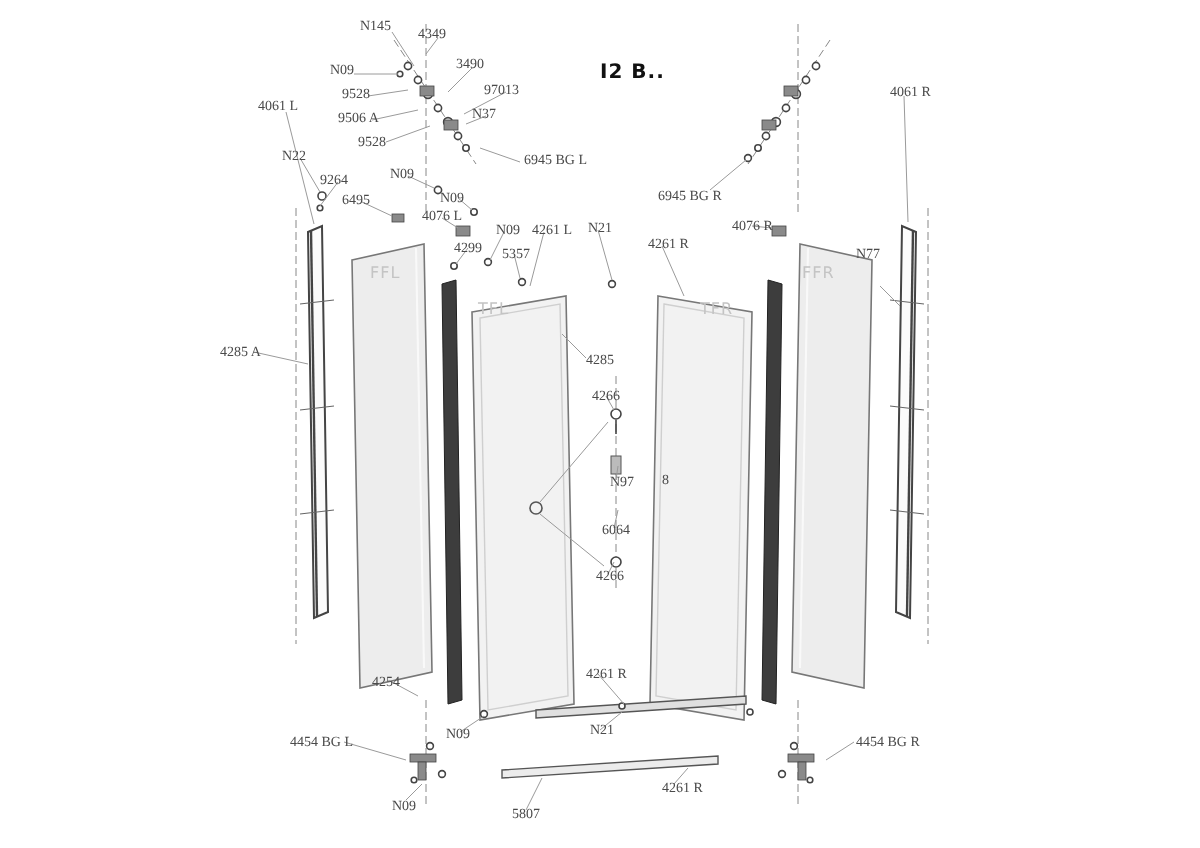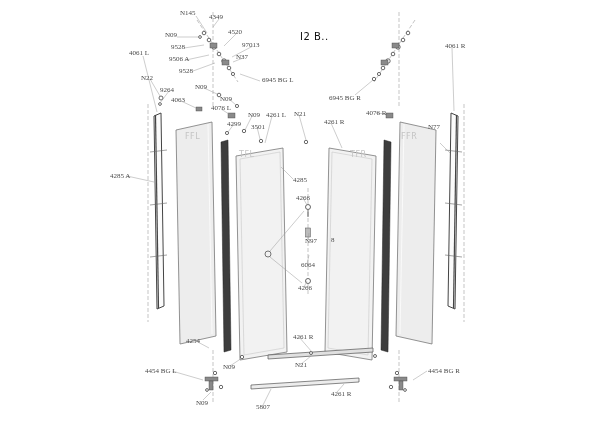--- a/index.html
+++ b/index.html
@@ -1,21 +1,21 @@
 <!DOCTYPE html>
 <html><head>
 <meta charset="utf-8">
 <style>
   html,body{margin:0;padding:0;background:#fff;}
   .stage{position:relative;width:600px;height:424px;background:#ffffff;
          font-family:"DejaVu Sans", sans-serif;overflow:hidden;}
   .stage svg{position:absolute;left:0;top:0;}
   .lbl{position:absolute;font-size:7px;line-height:8px;color:#4a4a4a;white-space:nowrap;z-index:5;font-family:Liberation Serif, serif;}
   .panel-lbl{position:absolute;font-size:8px;line-height:9px;color:#c4c4c4;letter-spacing:.5px;z-index:4;}
-  .title{position:absolute;font-size:10px;font-weight:400;color:#111;letter-spacing:.5px;z-index:5;}
+  .title{position:absolute;font-size:10px;font-weight:700;color:#111;letter-spacing:.5px;z-index:5;}
 </style>
 </head>
 <body>
 
 <div class="stage">
 
   <svg width="600" height="424" viewBox="0 0 600 424">
 
     <g stroke="#888" stroke-width="0.5" stroke-dasharray="4 2">
       <line x1="148" y1="104" x2="148" y2="322"></line>
@@ -197,39 +197,39 @@
 
   <span class="title" style="left:300px;top:31px">I2 B..</span>
 
   <span class="panel-lbl" style="left:185px;top:132px">FFL</span>
   <span class="panel-lbl" style="left:239px;top:150px">TFL</span>
   <span class="panel-lbl" style="left:350px;top:150px">TFR</span>
   <span class="panel-lbl" style="left:401px;top:132px">FFR</span>
 
   <span class="lbl" style="left:180px;top:9px">N145</span>
   <span class="lbl" style="left:209px;top:13px">4349</span>
-  <span class="lbl" style="left:228px;top:28px">4520</span>
+  <span class="lbl" style="left:228px;top:28px">3490</span>
   <span class="lbl" style="left:165px;top:31px">N09</span>
   <span class="lbl" style="left:242px;top:41px">97013</span>
   <span class="lbl" style="left:171px;top:43px">9528</span>
   <span class="lbl" style="left:236px;top:53px">N37</span>
   <span class="lbl" style="left:129px;top:49px">4061 L</span>
   <span class="lbl" style="left:169px;top:55px">9506 A</span>
   <span class="lbl" style="left:179px;top:67px">9528</span>
   <span class="lbl" style="left:141px;top:74px">N22</span>
   <span class="lbl" style="left:262px;top:76px">6945 BG L</span>
   <span class="lbl" style="left:160px;top:86px">9264</span>
   <span class="lbl" style="left:195px;top:83px">N09</span>
-  <span class="lbl" style="left:171px;top:96px">4063</span>
+  <span class="lbl" style="left:171px;top:96px">6495</span>
   <span class="lbl" style="left:220px;top:95px">N09</span>
   <span class="lbl" style="left:211px;top:104px">4076 L</span>
   <span class="lbl" style="left:248px;top:111px">N09</span>
   <span class="lbl" style="left:266px;top:111px">4261 L</span>
   <span class="lbl" style="left:227px;top:120px">4299</span>
-  <span class="lbl" style="left:251px;top:123px">3501</span>
+  <span class="lbl" style="left:251px;top:123px">5357</span>
   <span class="lbl" style="left:294px;top:110px">N21</span>
   <span class="lbl" style="left:324px;top:118px">4261 R</span>
   <span class="lbl" style="left:329px;top:94px">6945 BG R</span>
   <span class="lbl" style="left:366px;top:109px">4076 R</span>
   <span class="lbl" style="left:445px;top:42px">4061 R</span>
   <span class="lbl" style="left:428px;top:123px">N77</span>
   <span class="lbl" style="left:110px;top:172px">4285 A</span>
   <span class="lbl" style="left:293px;top:176px">4285</span>
   <span class="lbl" style="left:296px;top:194px">4266</span>
   <span class="lbl" style="left:305px;top:237px">N97</span>

